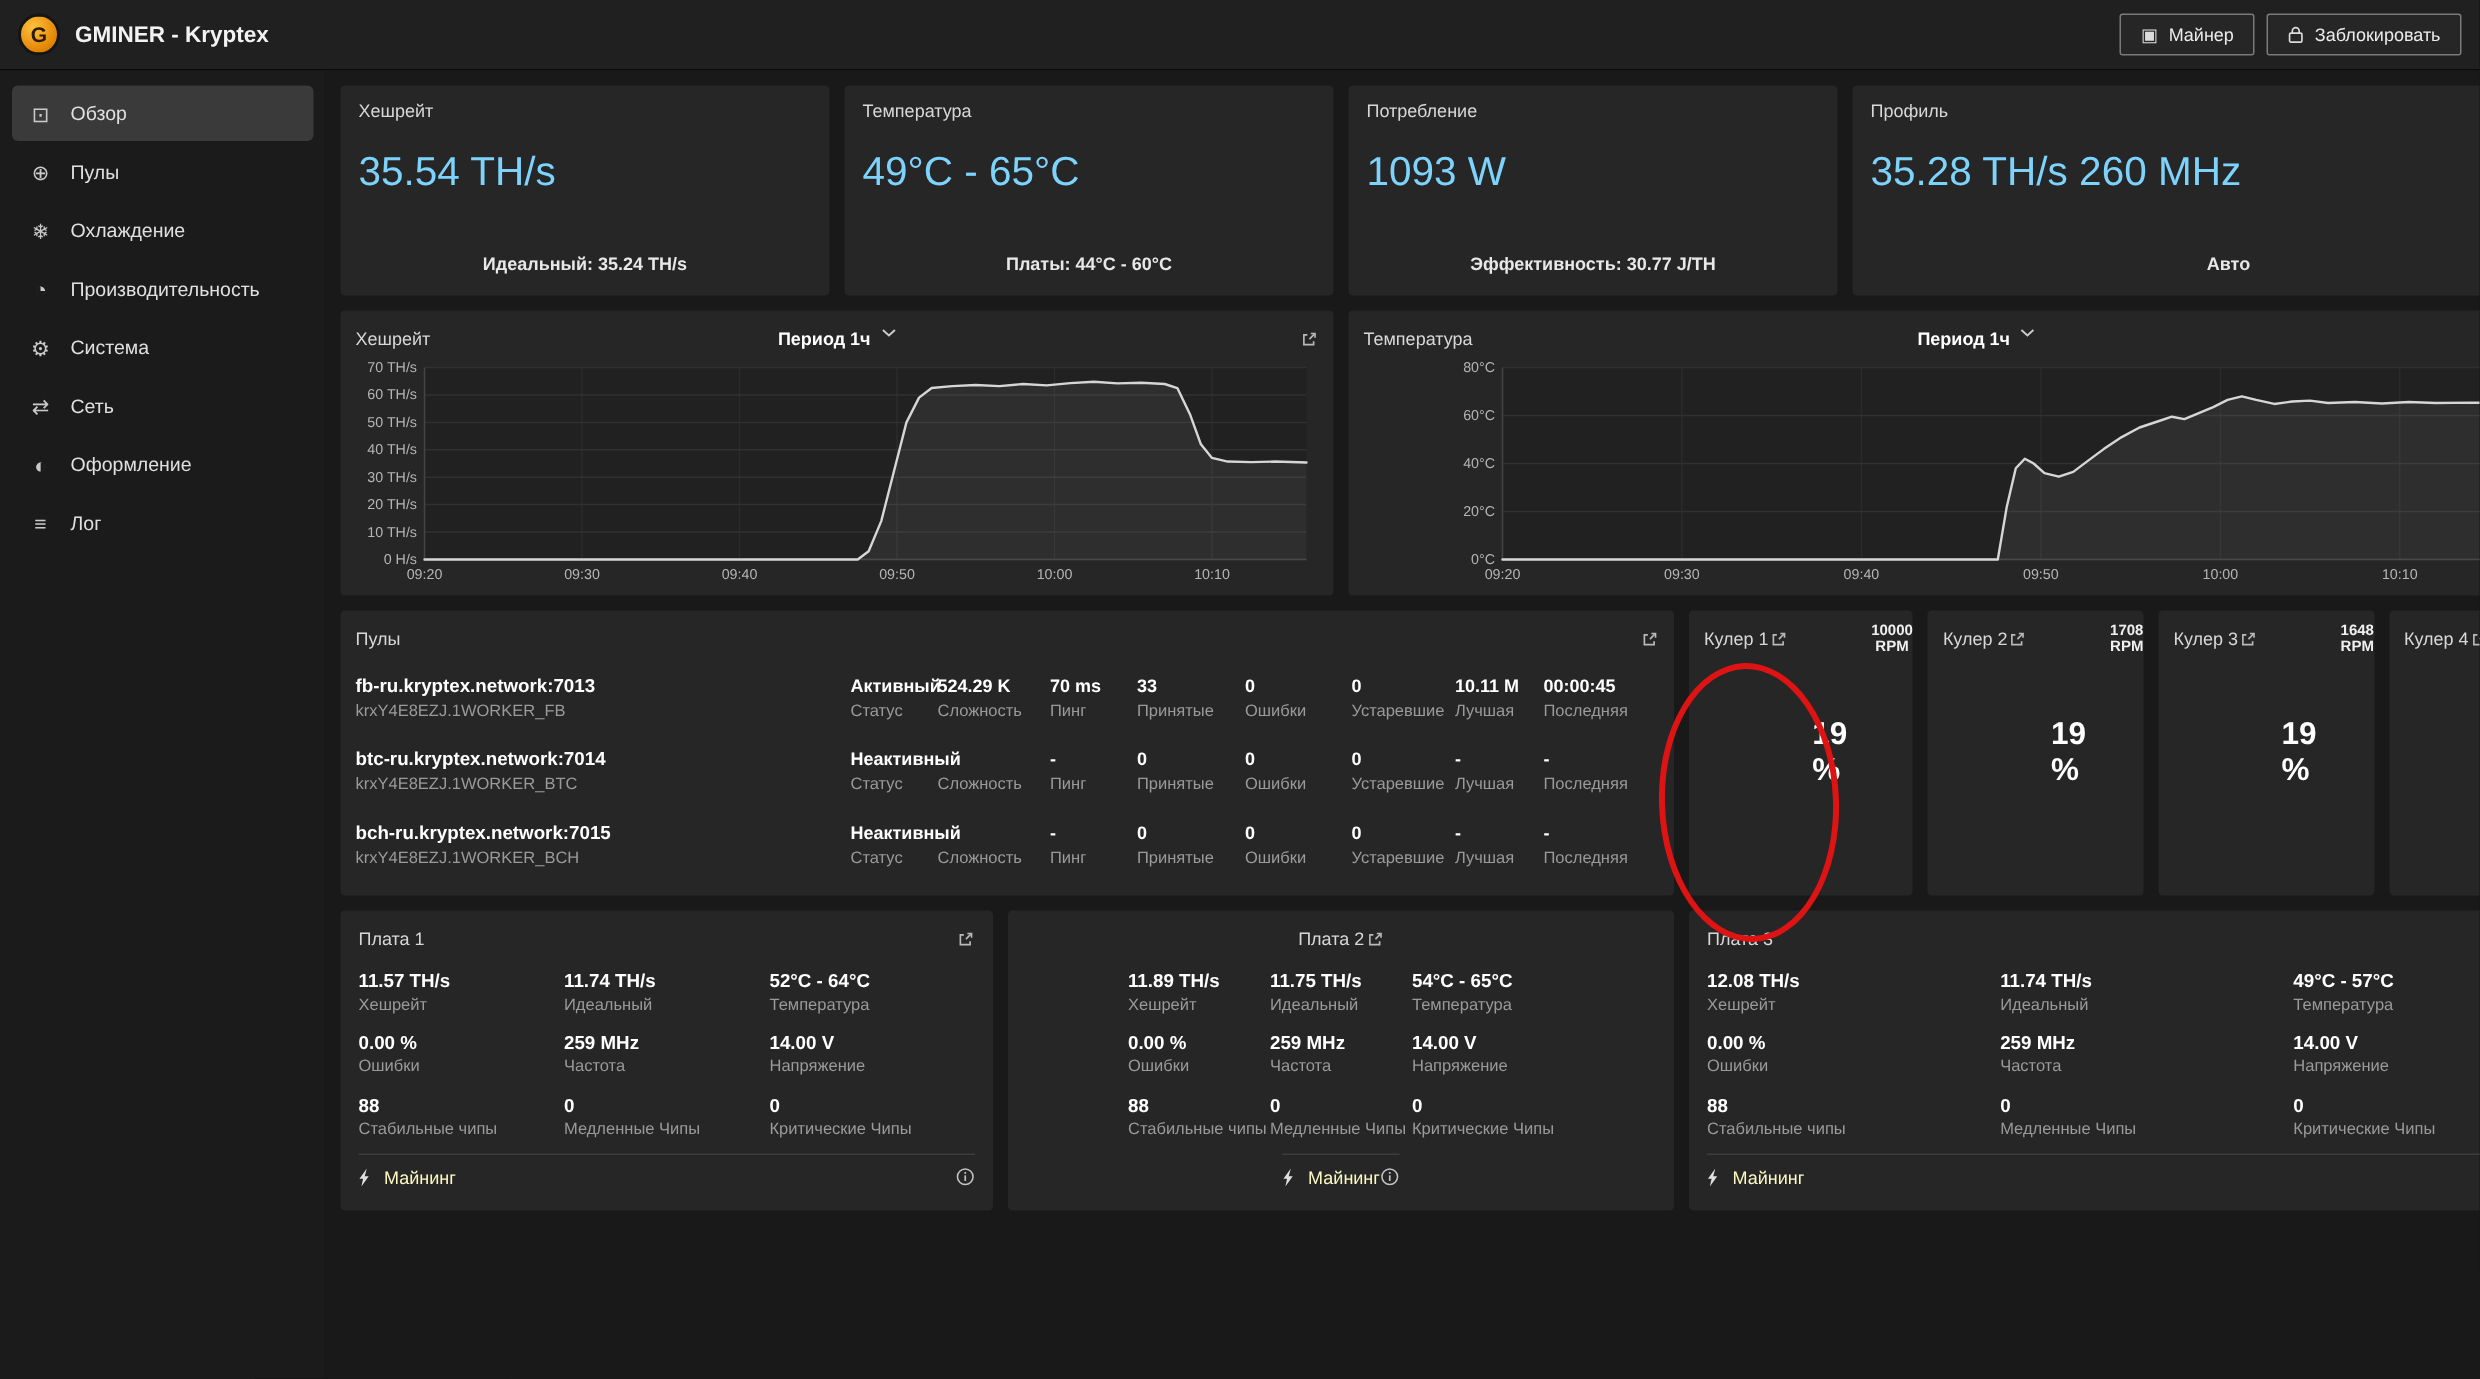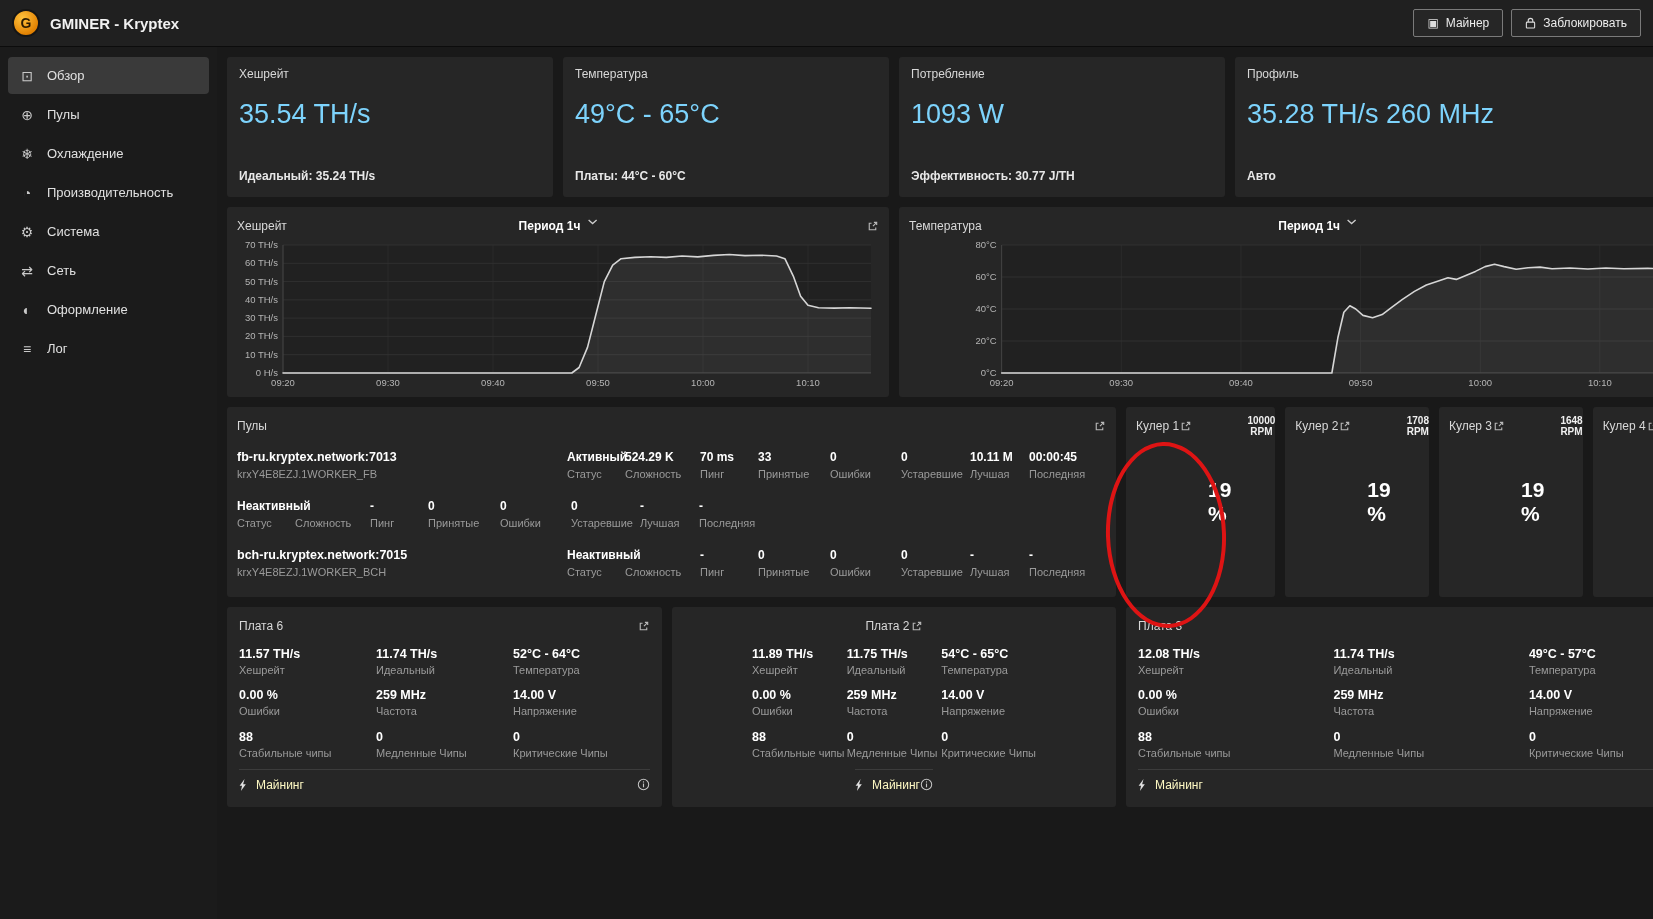--- a/index.html
+++ b/index.html
@@ -35,21 +35,21 @@
     flex-direction:column; gap:10px; }
   .row { display:flex; gap:10px; }
   .card { background:#262626; border-radius:3px; }
   
   .stat-card { height:140px; padding:10px 12px; display:flex;
     flex-direction:column; justify-content:space-between; }
   .w326 { width:326px; flex:none; }
   .flexfill { flex:1; }
   .stat-title { font-size:12px; color:#d8d8d8; }
   .stat-value { font-size:27px; font-weight:normal; text-align:left; color:#7dd3fc; }
-  .stat-footer { font-size:12px; font-weight:bold; color:#e8e8e8; margin-bottom:4px;margin-top:22px; }
+  .stat-footer { font-size:12px; font-weight:bold; text-align:center; color:#e8e8e8; margin-bottom:4px;margin-top:22px; }
   
   .chart-card { height:190px; padding:8px 10px; display:flex; flex-direction:column; }
   .wchart1 { width:662px; flex:none; }
   .head { display:flex; align-items:center; position:relative; height:22px; flex:none; }
   .head-title { font-size:12px; color:#d8d8d8; }
   .period { position:absolute; left:50%; transform:translateX(-50%); display:flex;
     gap:7px; font-size:12px; font-weight:bold; color:#fff; cursor:pointer; }
   .expand { margin-left:auto; color:#b9b9b9; cursor:pointer; display:flex; align-items:center; }
   .chart-svg { flex:1; width:100%; display:block; }
   
@@ -325,20 +325,24 @@
                 <div class="pc-val">10.11 M</div>
                 <div class="pc-lab">Лучшая</div>
               </div>
             <div class="pool-col cw7">
                 <div class="pc-val">00:00:45</div>
                 <div class="pc-lab">Последняя</div>
               </div>
           </div>
 
           <div class="pool-row">
+            <div class="pool-id">
+              <div class="pool-url">btc-ru.kryptex.network:7014</div>
+              <div class="pool-worker">krxY4E8EZJ.1WORKER_BTC</div>
+            </div>
             <div class="pool-col cw0">
                 <div class="pc-val">Неактивный</div>
                 <div class="pc-lab">Статус</div>
               </div>
             <div class="pool-col cw1">
                 <div class="pc-val">-</div>
                 <div class="pc-lab">Сложность</div>
               </div>
             <div class="pool-col cw2">
                 <div class="pc-val">-</div>
@@ -463,21 +467,21 @@
         </div>
         <div class="cooler-val">19 %</div>
         <div class="cooler-rpm">1678 RPM</div>
       </div>
     </div>
 
     <div class="row">
 
       <div class="card board-card bw1">
         <div class="head">
-          <span class="head-title">Плата 6</span>
+          <span class="head-title">Плата 1</span>
           <span class="expand">
             <svg viewBox="0 0 14 14" width="13" height="13">
                 <path d="M6 3.5H3.5v7h7V8" fill="none" stroke="currentColor" stroke-width="1.2"></path>
                 <path d="M8.5 2.5h3v3" fill="none" stroke="currentColor" stroke-width="1.2"></path>
                 <path d="M11 3L7.5 6.5" stroke="currentColor" stroke-width="1.2"></path>
               </svg>
           </span>
         </div>
         <div class="board-grid">
           <div class="b-cell">

